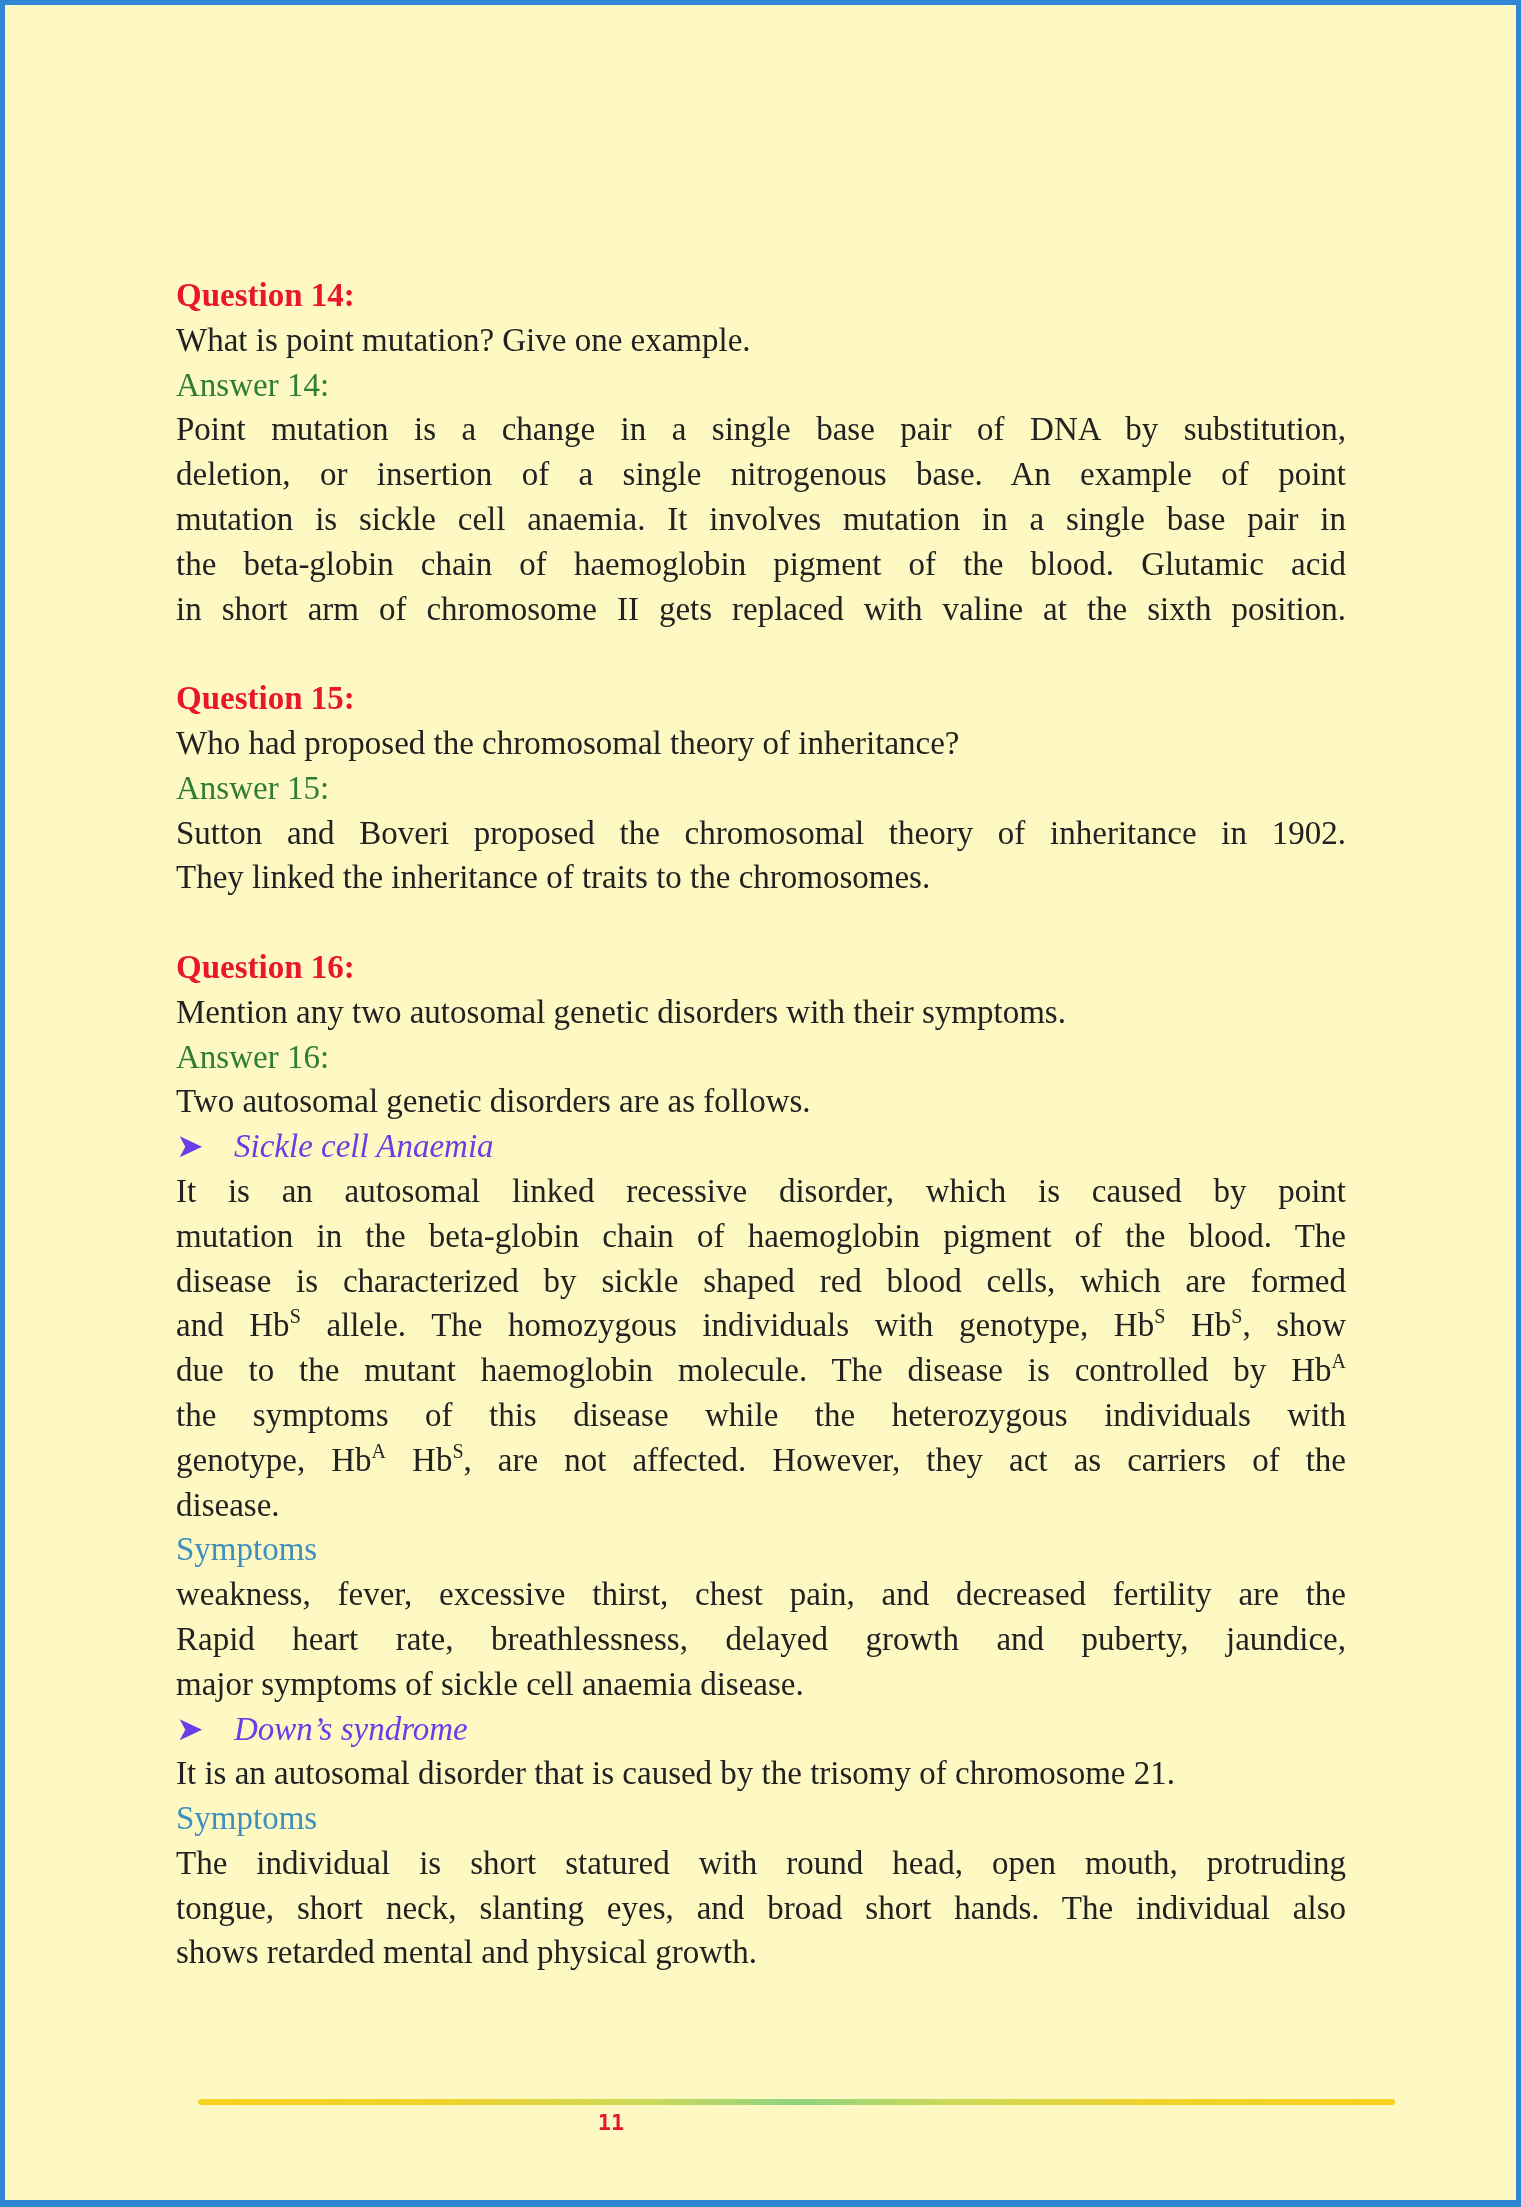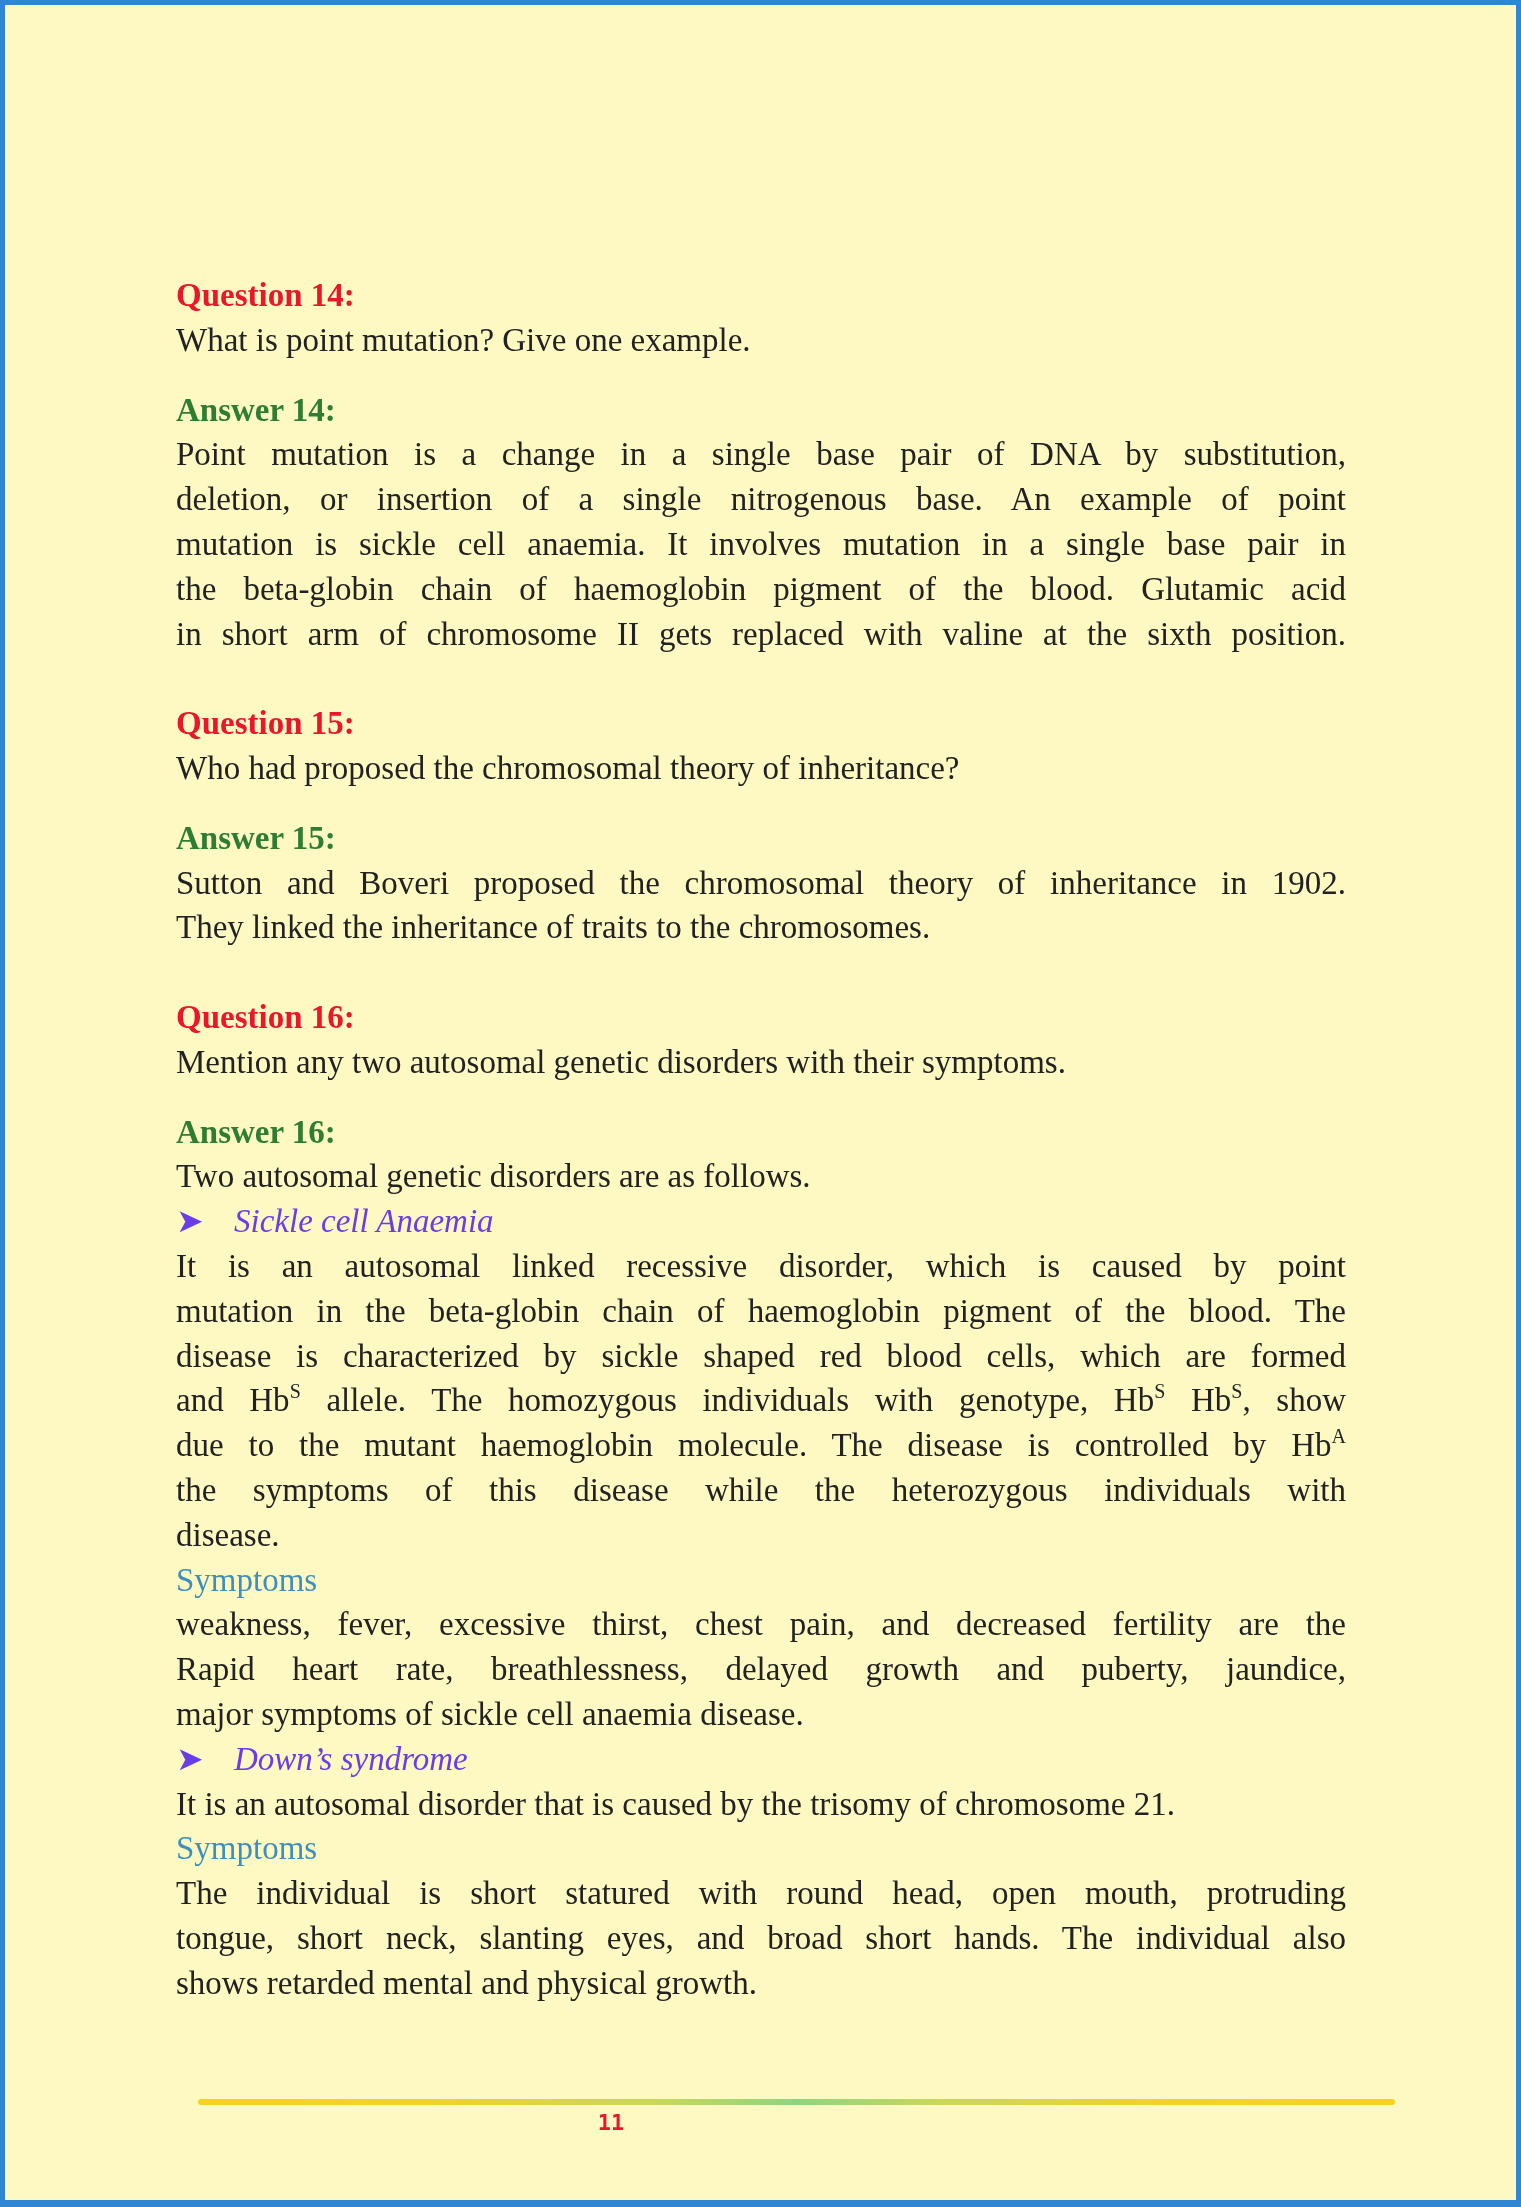--- a/index.html
+++ b/index.html
@@ -12,21 +12,21 @@
     position: absolute; left: 5px; top: 5px; width: 1511px; height: 2195px;
     background: #fef9c3;
   }
   .content {
     position: absolute; left: 171px; top: 268px; width: 1170px;
     font-size: 33px; line-height: 44.8px; color: #222222;
   }
   .line { display: block; white-space: nowrap; }
   .just { text-align: justify; text-align-last: justify; white-space: normal; }
   .q { color: #e8172b; font-weight: bold; }
-  .a { color: #2e7d32; font-weight: bold; margin-top: 25px; }
+  .a { color: #2e7d32; font-weight: normal; }
   .sub { color: #3d8fbf; }
   .bullet { color: #6a3de8; font-style: italic; }
   .bullet .arrow { display: inline-block; width: 58px; font-style: normal; }
   .gap { height: 44.8px; }
   sup { font-size: 20px; line-height: 0; vertical-align: 13px; }
   .divider {
     position: absolute; left: 193px; top: 2094px; width: 1197px; height: 6px;
     background: linear-gradient(90deg, #f7d21e 0%, #f2d22a 20%, #c9d85a 38%, #8fd480 50%, #c9d85a 62%, #f2d22a 80%, #f7d21e 100%);
     border-radius: 3px;
   }
@@ -63,20 +63,21 @@
     <span class="line a">Answer 16:</span>
     <span class="line">Two autosomal genetic disorders are as follows.</span>
 
     <span class="line bullet"><span class="arrow">➤</span><span>Sickle cell Anaemia</span></span>
     <span class="line just">It is an autosomal linked recessive disorder, which is caused by point</span>
     <span class="line just">mutation in the beta-globin chain of haemoglobin pigment of the blood. The</span>
     <span class="line just">disease is characterized by sickle shaped red blood cells, which are formed</span>
     <span class="line just"><span>and Hb</span><sup>S</sup><span> allele. The homozygous individuals with genotype, Hb</span><sup>S</sup><span> Hb</span><sup>S</sup><span>, show</span></span>
     <span class="line just"><span>due to the mutant haemoglobin molecule. The disease is controlled by Hb</span><sup>A</sup></span>
     <span class="line just">the symptoms of this disease while the heterozygous individuals with</span>
+    <span class="line just"><span>genotype, Hb</span><sup>A</sup><span> Hb</span><sup>S</sup><span>, are not affected. However, they act as carriers of the</span></span>
     <span class="line">disease.</span>
     <span class="line sub">Symptoms</span>
     <span class="line just">weakness, fever, excessive thirst, chest pain, and decreased fertility are the</span>
     <span class="line just">Rapid heart rate, breathlessness, delayed growth and puberty, jaundice,</span>
     <span class="line">major symptoms of sickle cell anaemia disease.</span>
 
     <span class="line bullet"><span class="arrow">➤</span><span>Down’s syndrome</span></span>
     <span class="line">It is an autosomal disorder that is caused by the trisomy of chromosome 21.</span>
     <span class="line sub">Symptoms</span>
     <span class="line just">The individual is short statured with round head, open mouth, protruding</span>

